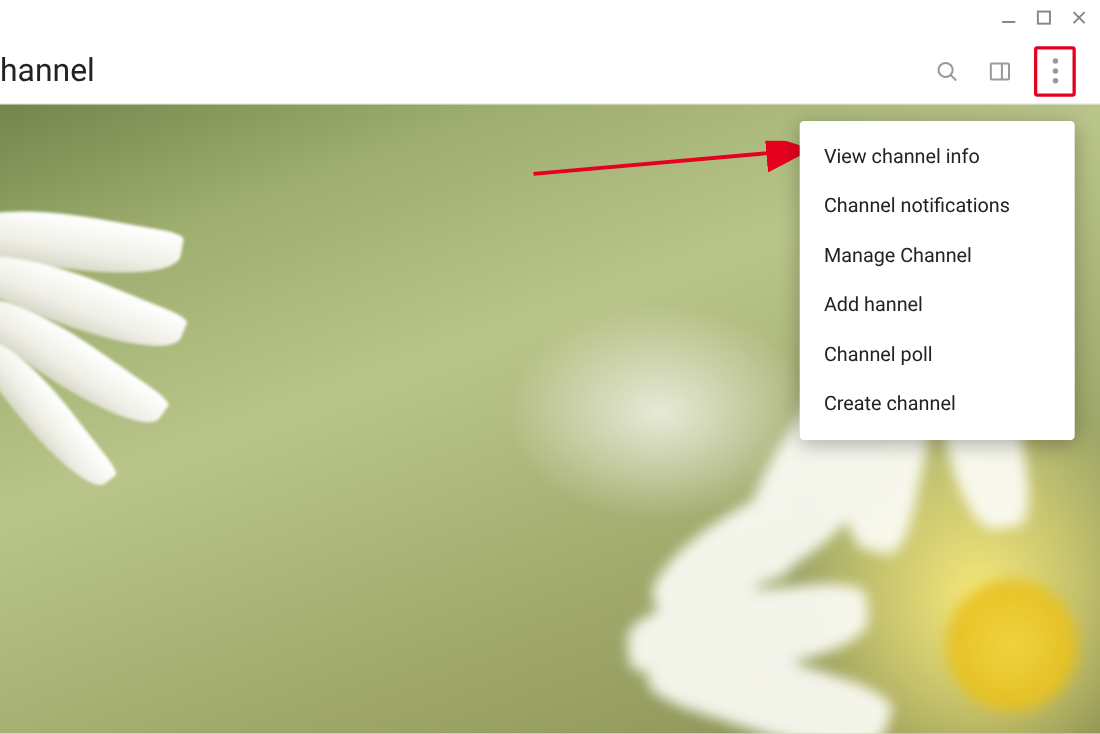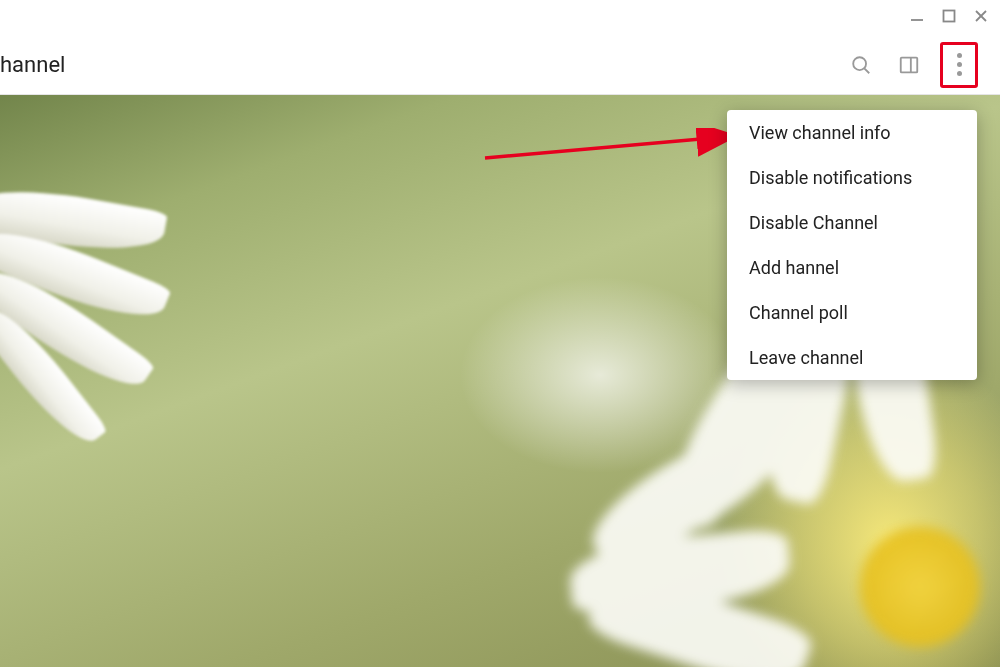--- a/index.html
+++ b/index.html
@@ -33,21 +33,21 @@
       height: 95px;
       padding: 35px 20px 0 0;
       border-bottom: 1px solid #e5e5e5;
       display: flex;
       align-items: center;
       justify-content: space-between;
       background: #fff;
       position: relative;
     }
     .channel-title {
-      font-size: 22px;
+      font-size: 29px;
       font-weight: 400;
       color: #222;
     }
     .header-actions {
       display: flex;
       align-items: center;
       gap: 14px;
       margin-right: 2px;
     }
     .icon-btn {
@@ -145,21 +145,21 @@
     .flower-right .rp6{ bottom:320px; right:70px; transform:rotate(-98deg);}
 
     .dropdown-menu {
       position: absolute;
       top: 110px;
       right: 23px;
       width: 250px;
       background: #fff;
       border-radius: 4px;
       box-shadow: 0 4px 18px rgba(0,0,0,0.28);
-      padding: 0 0;
+      padding: 10px 0;
       z-index: 20;
     }
     .menu-item {
       padding: 12px 22px;
       font-size: 18px;
       color: #222;
       cursor: pointer;
     }
     .arrow {
       position: absolute;
@@ -238,18 +238,18 @@
   <defs>
     <marker id="ah" markerWidth="12" markerHeight="10" refX="11" refY="5" orient="auto">
       <polygon points="0,0 12,5 0,10" fill="#e6001f"></polygon>
     </marker>
   </defs>
   <line x1="5" y1="30" x2="255" y2="8" stroke="#e6001f" stroke-width="3.5" marker-end="url(#ah)"></line>
 </svg>
 
 <div class="dropdown-menu">
   <div class="menu-item">View channel info</div>
-  <div class="menu-item">Disable notifications</div>
-  <div class="menu-item">Disable Channel</div>
+  <div class="menu-item">Channel notifications</div>
+  <div class="menu-item">Manage Channel</div>
   <div class="menu-item">Add hannel</div>
   <div class="menu-item">Channel poll</div>
-  <div class="menu-item">Leave channel</div>
+  <div class="menu-item">Create channel</div>
 </div>
 
 </body></html>

